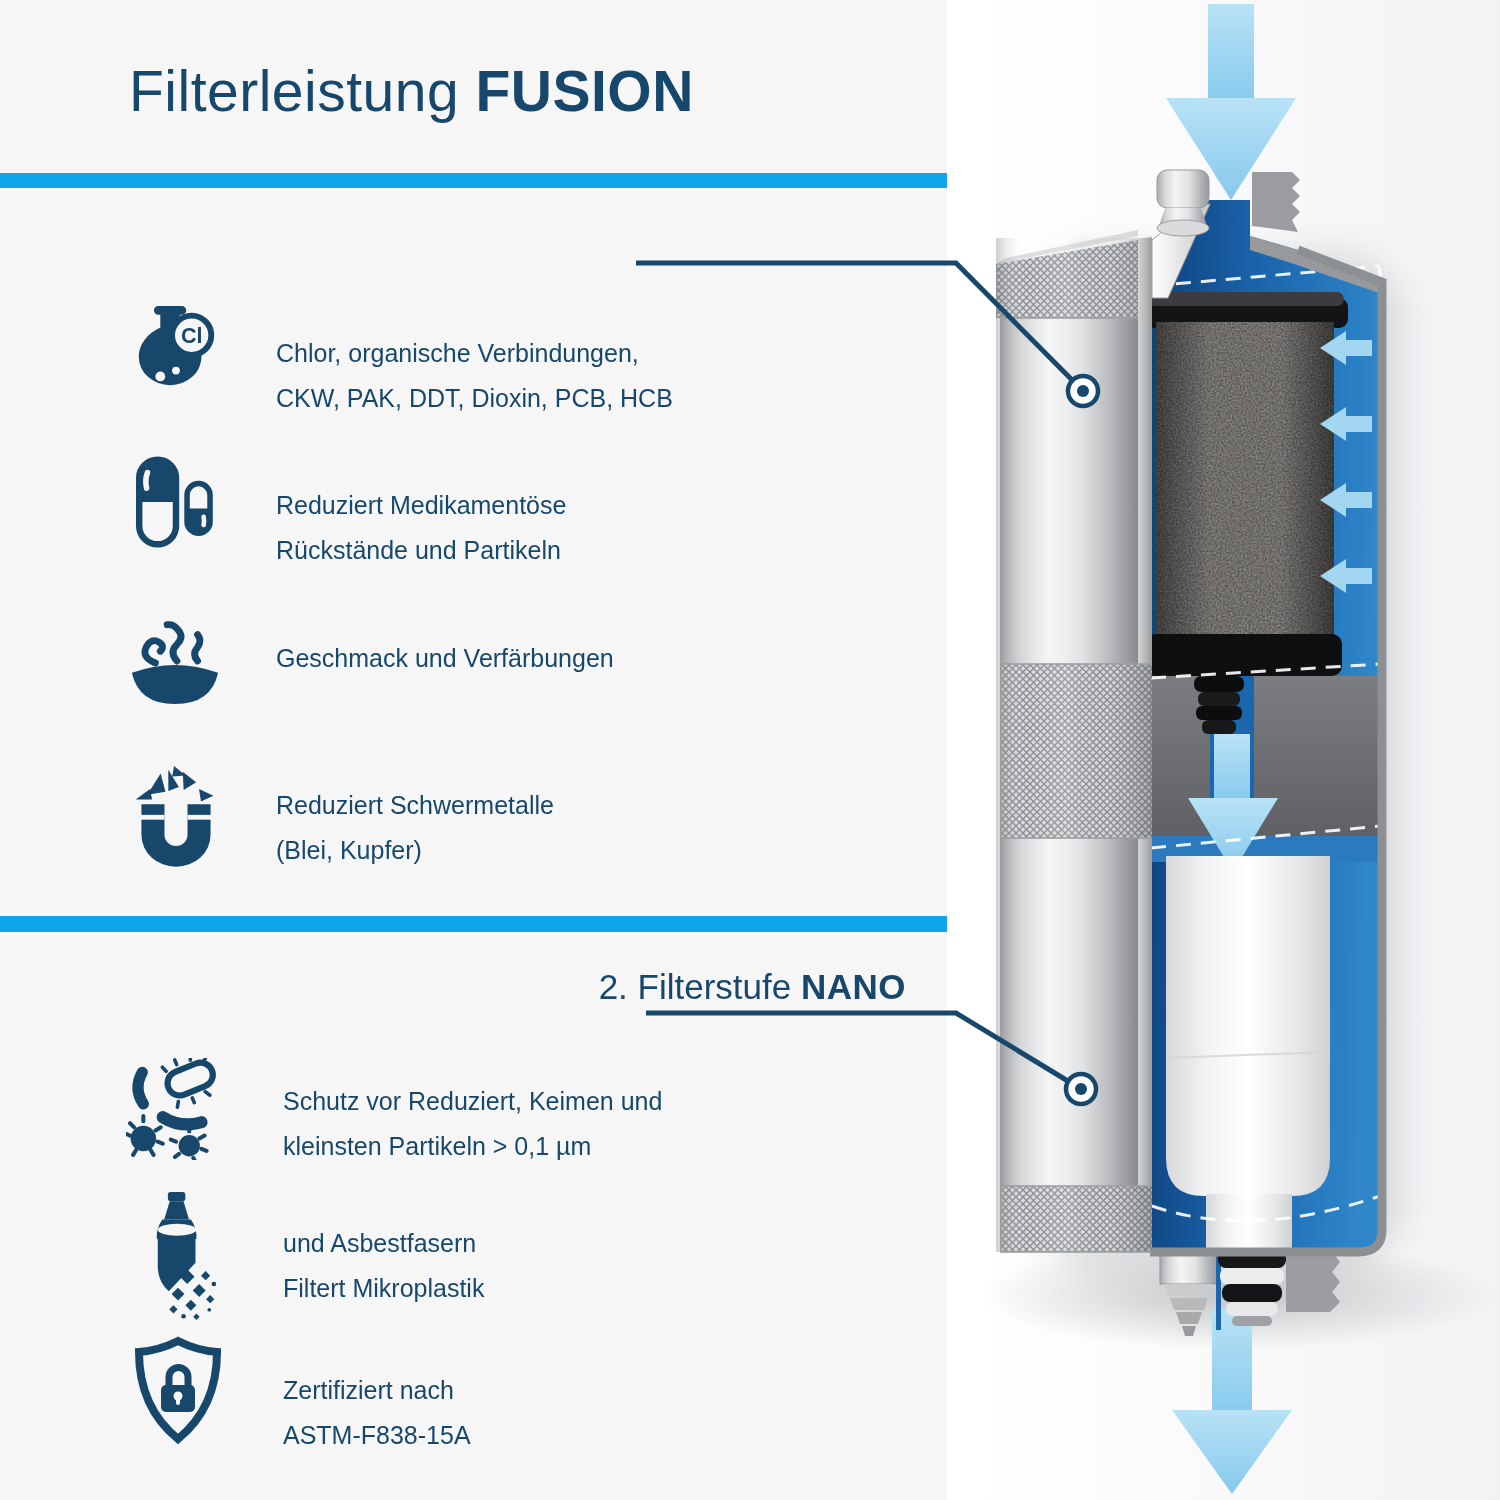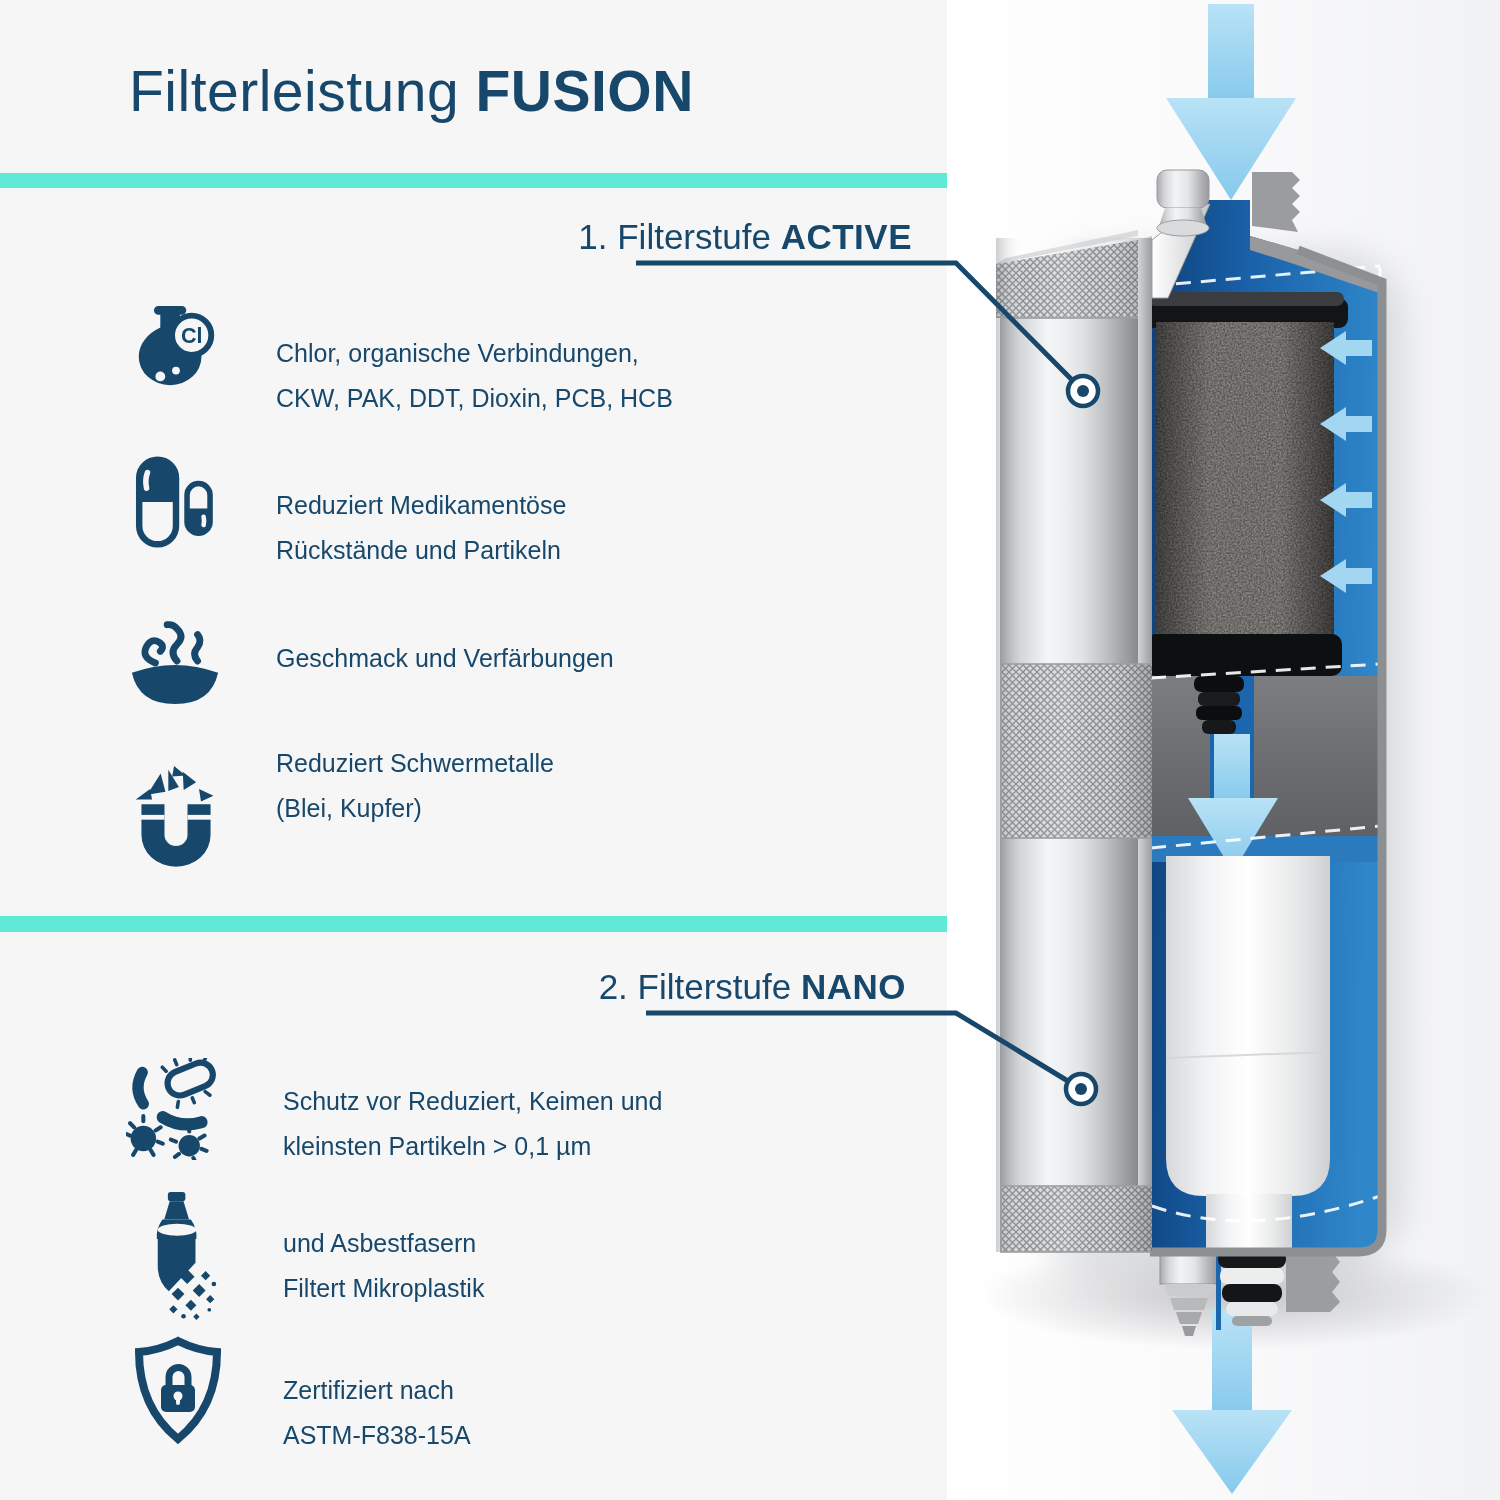--- a/index.html
+++ b/index.html
@@ -1,17 +1,17 @@
 <!DOCTYPE html>
 <html><head>
 <meta charset="utf-8">
 <style>
   html,body{margin:0;padding:0;background:#ffffff;}
   .canvas{position:relative;width:1500px;height:1500px;overflow:hidden;
-          font-family:"Liberation Sans",sans-serif;background:#5eead4;}
+          font-family:"Liberation Sans",sans-serif;background:#0ea5e9;}
   .panel{position:absolute;left:0;width:947px;background:#f6f6f7;}
   #panel-title{top:0;height:173px;}
   #panel-s1{top:188px;height:728px;}
   #panel-s2{top:932px;height:568px;}
   .right-bg{position:absolute;left:947px;top:0;width:553px;height:1500px;
             background:linear-gradient(90deg,#ffffff 0%,#fbfbfc 40%,#f1f2f4 100%);}
   .title{position:absolute;left:129px;top:58px;margin:0;font-size:57px;color:#17486b;
          letter-spacing:.5px;z-index:4;}
   .t-light{font-weight:300;}
   .t-bold{font-weight:700;}
@@ -30,21 +30,20 @@
 
 <div class="canvas">
 
   <div class="right-bg"></div>
   <div class="panel" id="panel-title"></div>
   <div class="panel" id="panel-s1"></div>
   <div class="panel" id="panel-s2"></div>
 
   <h1 class="title"><span class="t-light">Filterleistung</span> <span class="t-bold">FUSION</span></h1>
 
-  <div class="callout-label" id="callout-1"><span>1. Filterstufe</span> <span class="stage">ACTIVE</span></div>
 
   <div class="callout-label" id="callout-2"><span>2. Filterstufe</span> <span class="stage">NANO</span></div>
 
   <div class="f-icon" style="left:126px;top:300px;width:98px">
     <svg viewBox="0 0 100 100">
       <path fill="currentColor" d="M33,6 h24 a4.5,4.5 0 0 1 0,9 h-2 v13 c13,6 22,17 22,30 a31,28 0 1 1 -64,0 c0,-13 9,-24 22,-30 v-13 h-2 a4.5,4.5 0 0 1 0,-9 z"></path>
       <circle cx="67" cy="36" r="20" fill="#f6f6f7" stroke="currentColor" stroke-width="6"></circle>
       <text x="67" y="44" font-size="22" font-weight="bold" text-anchor="middle" fill="currentColor">Cl</text>
       <circle cx="35" cy="78" r="5" fill="#f6f6f7"></circle>
       <circle cx="51" cy="72" r="4" fill="#f6f6f7"></circle>
@@ -92,21 +91,21 @@
         <polygon points="57,8 71,19 58,27"></polygon>
         <polygon points="8,37 23,26 25,37"></polygon>
         <polygon points="74,26 89,33 76,39"></polygon>
         <polygon points="48,2 60,12 46,13"></polygon>
       </g>
       <path d="M14,42 v32 a36,33 0 0 0 72,0 v-32 h-24 v32 a12,11.5 0 0 1 -24,0 v-32 z" fill="currentColor"></path>
       <rect x="12" y="53" width="26" height="5" fill="#f6f6f7"></rect>
       <rect x="62" y="53" width="26" height="5" fill="#f6f6f7"></rect>
     </svg>
   </div>
-  <div class="f-text" style="left:276px;top:741px">
+  <div class="f-text" style="left:276px;top:783px">
     <div>Reduziert Schwermetalle</div>
     <div>(Blei, Kupfer)</div>
   </div>
 
   <div class="f-icon" style="left:126px;top:1058px;width:102px">
     <svg viewBox="0 0 100 100">
       <path d="M16,14 q-9,16 1,31" stroke="currentColor" stroke-width="11" fill="none" stroke-linecap="round"></path>
       <g transform="rotate(-22 62 21)">
         <rect x="40" y="9" width="46" height="24" rx="12" fill="#f6f6f7" stroke="currentColor" stroke-width="6"></rect>
         <path d="M44,5 l-2,-5 M56,3 l0,-5 M70,4 l2,-5 M82,10 l4,-4 M44,37 l-3,5 M58,39 l0,5 M72,38 l3,5" stroke="currentColor" stroke-width="3.5" stroke-linecap="round"></path>

